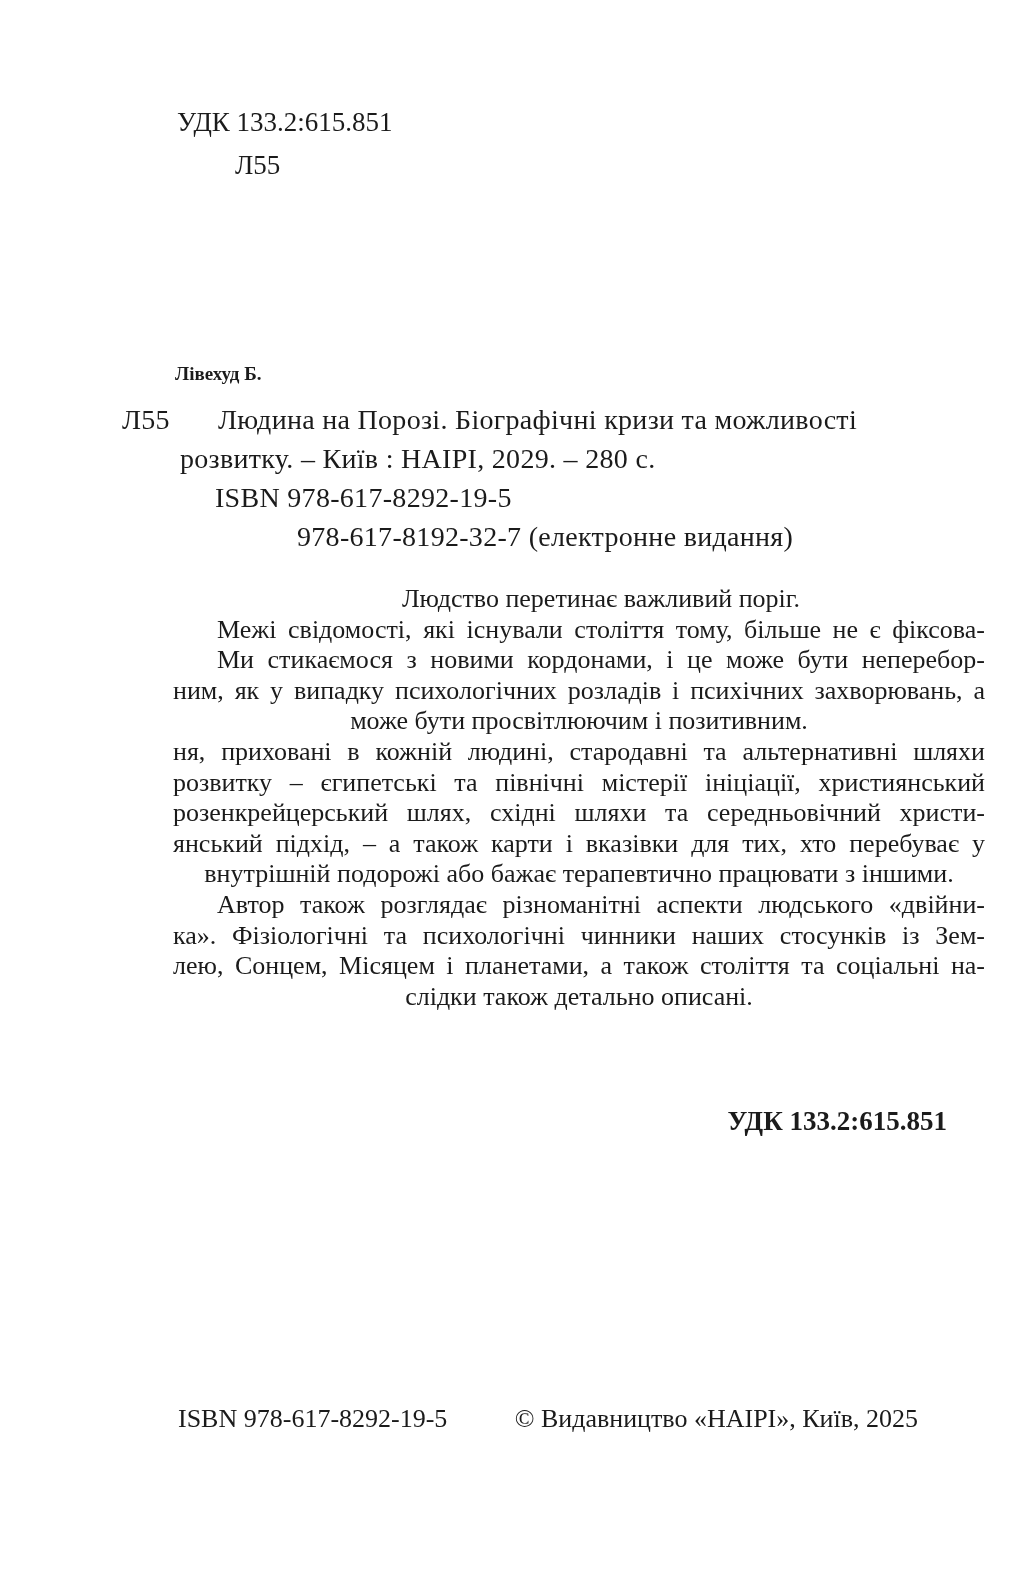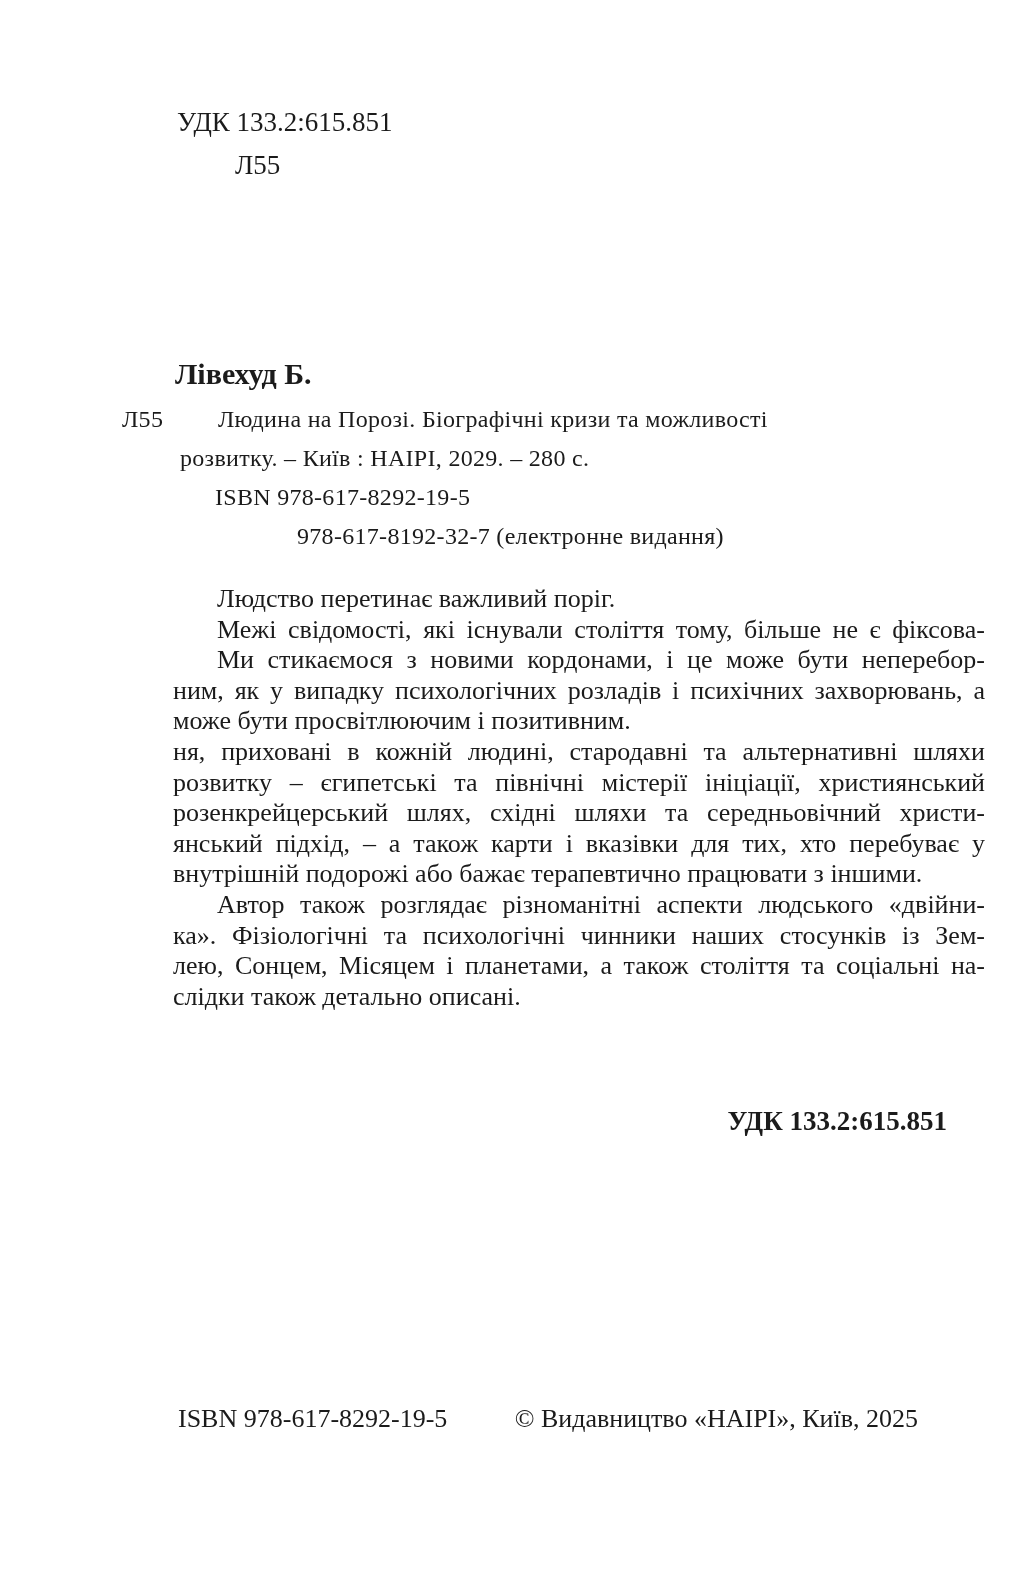--- a/index.html
+++ b/index.html
@@ -34,33 +34,33 @@
   }
   .udk-top .code-line {
     margin-left: 58px;
   }
 
   
   .author {
     position: absolute;
     left: 135px;
     top: 356px;
-    font-size: 30px;
+    font-size: 19px;
     line-height: 36px;
     font-weight: bold;
     white-space: nowrap;
   }
 
   
   .bib {
     position: absolute;
     left: 82px;
     top: 400px;
     width: 870px;
-    font-size: 24px;
+    font-size: 28px;
     line-height: 39px;
     letter-spacing: 0.3px;
   }
   .bib .bib-line {
     white-space: nowrap;
   }
   .bib .bib-code {
     display: inline-block;
     width: 96px;
   }
@@ -72,21 +72,21 @@
   .annotation {
     position: absolute;
     left: 133px;
     top: 584px;
     width: 812px;
     font-size: 26px;
     line-height: 30.6px;
   }
   .annotation .para { margin: 0; }
   .annotation .line {
-    text-align: left;
+    text-align: center;
   }
   .annotation .line.jl {
     text-align: justify;
     text-align-last: justify;
     text-justify: inter-word;
   }
   .annotation .line.first {
     text-indent: 44px;
   }
 

